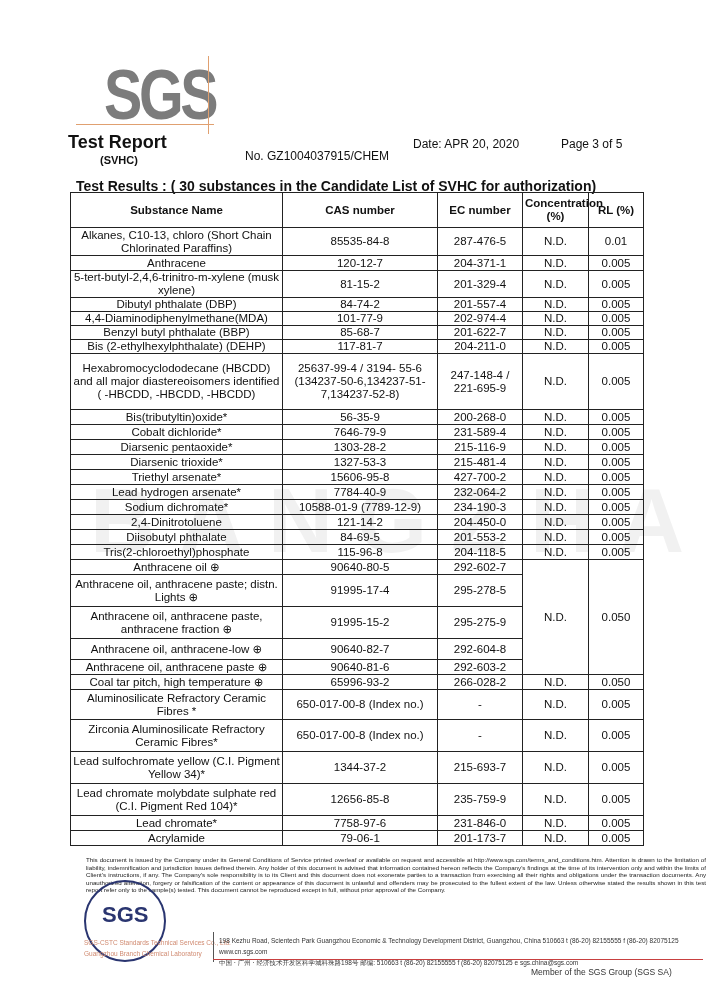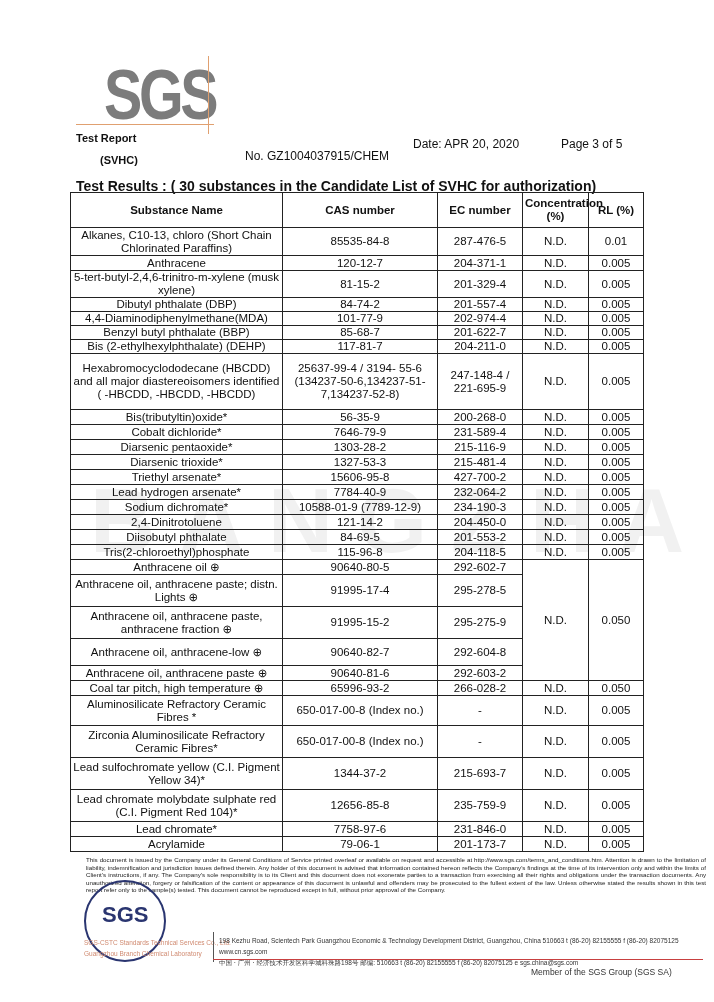--- a/index.html
+++ b/index.html
@@ -1,21 +1,21 @@
 <!DOCTYPE html>
 <html><head>
 <meta charset="utf-8">
 <style>
   html, body { margin:0; padding:0; background:#ffffff; }
   body { width:714px; height:1002px; position:relative; overflow:hidden; font-family:"Liberation Sans", sans-serif; color:#111; }
   .logo { position:absolute; left:76px; top:56px; width:140px; height:80px; }
   .logo .txt { position:absolute; left:28px; top:4px; font-family:"Liberation Sans", sans-serif; font-weight:bold; font-size:70px; letter-spacing:-4px; color:#7c7c7c; transform:scaleX(0.82); transform-origin:left top; line-height:70px; }
   .logo .hline { position:absolute; left:0; top:68px; width:138px; height:1px; background:#e0a070; }
   .logo .vline { position:absolute; left:132px; top:0; width:1px; height:78px; background:#e0a070; }
-  .title { position:absolute; left:76px; top:132px; font-size:11px; font-weight:bold; }
+  .title { position:absolute; left:68px; top:132px; font-size:18px; font-weight:bold; }
   .subtitle { position:absolute; left:100px; top:154px; font-size:11px; font-weight:bold; }
   .repno { position:absolute; left:245px; top:149px; font-size:12px; }
   .repdate { position:absolute; left:413px; top:137px; font-size:12px; }
   .page { position:absolute; left:561px; top:137px; font-size:12px; }
   .caption { position:absolute; left:76px; top:178px; font-size:14px; font-weight:bold; }
   table.res { position:absolute; left:70px; top:192px; width:573px; border-collapse:collapse; font-size:11.5px; table-layout:fixed; }
   table.res td, table.res th { border:1px solid #222; text-align:center; padding:0 2px; line-height:13px; }
   table.res th { font-weight:bold; height:34px; }
   .watermark { position:absolute; left:90px; top:470px; font-size:90px; letter-spacing:24px; color:rgba(200,200,200,0.25); font-weight:bold; pointer-events:none; }
   .disclaimer { position:absolute; left:86px; top:856px; width:620px; font-size:6.2px; line-height:7.5px; color:#222; text-align:justify; }
@@ -200,21 +200,21 @@
       <tr style="height: 32px;">
         <td>Anthracene oil, anthracene paste; distn. Lights ⊕</td>
         <td>91995-17-4</td>
         <td>295-278-5</td>
       </tr>
       <tr style="height: 32px;">
         <td>Anthracene oil, anthracene paste, anthracene fraction ⊕</td>
         <td>91995-15-2</td>
         <td>295-275-9</td>
       </tr>
-      <tr style="height: 27px;">
+      <tr style="height: 21px;">
         <td>Anthracene oil, anthracene-low ⊕</td>
         <td>90640-82-7</td>
         <td>292-604-8</td>
       </tr>
       <tr style="height: 15px;">
         <td>Anthracene oil, anthracene paste ⊕</td>
         <td>90640-81-6</td>
         <td>292-603-2</td>
       </tr>
       <tr style="height: 15px;">

